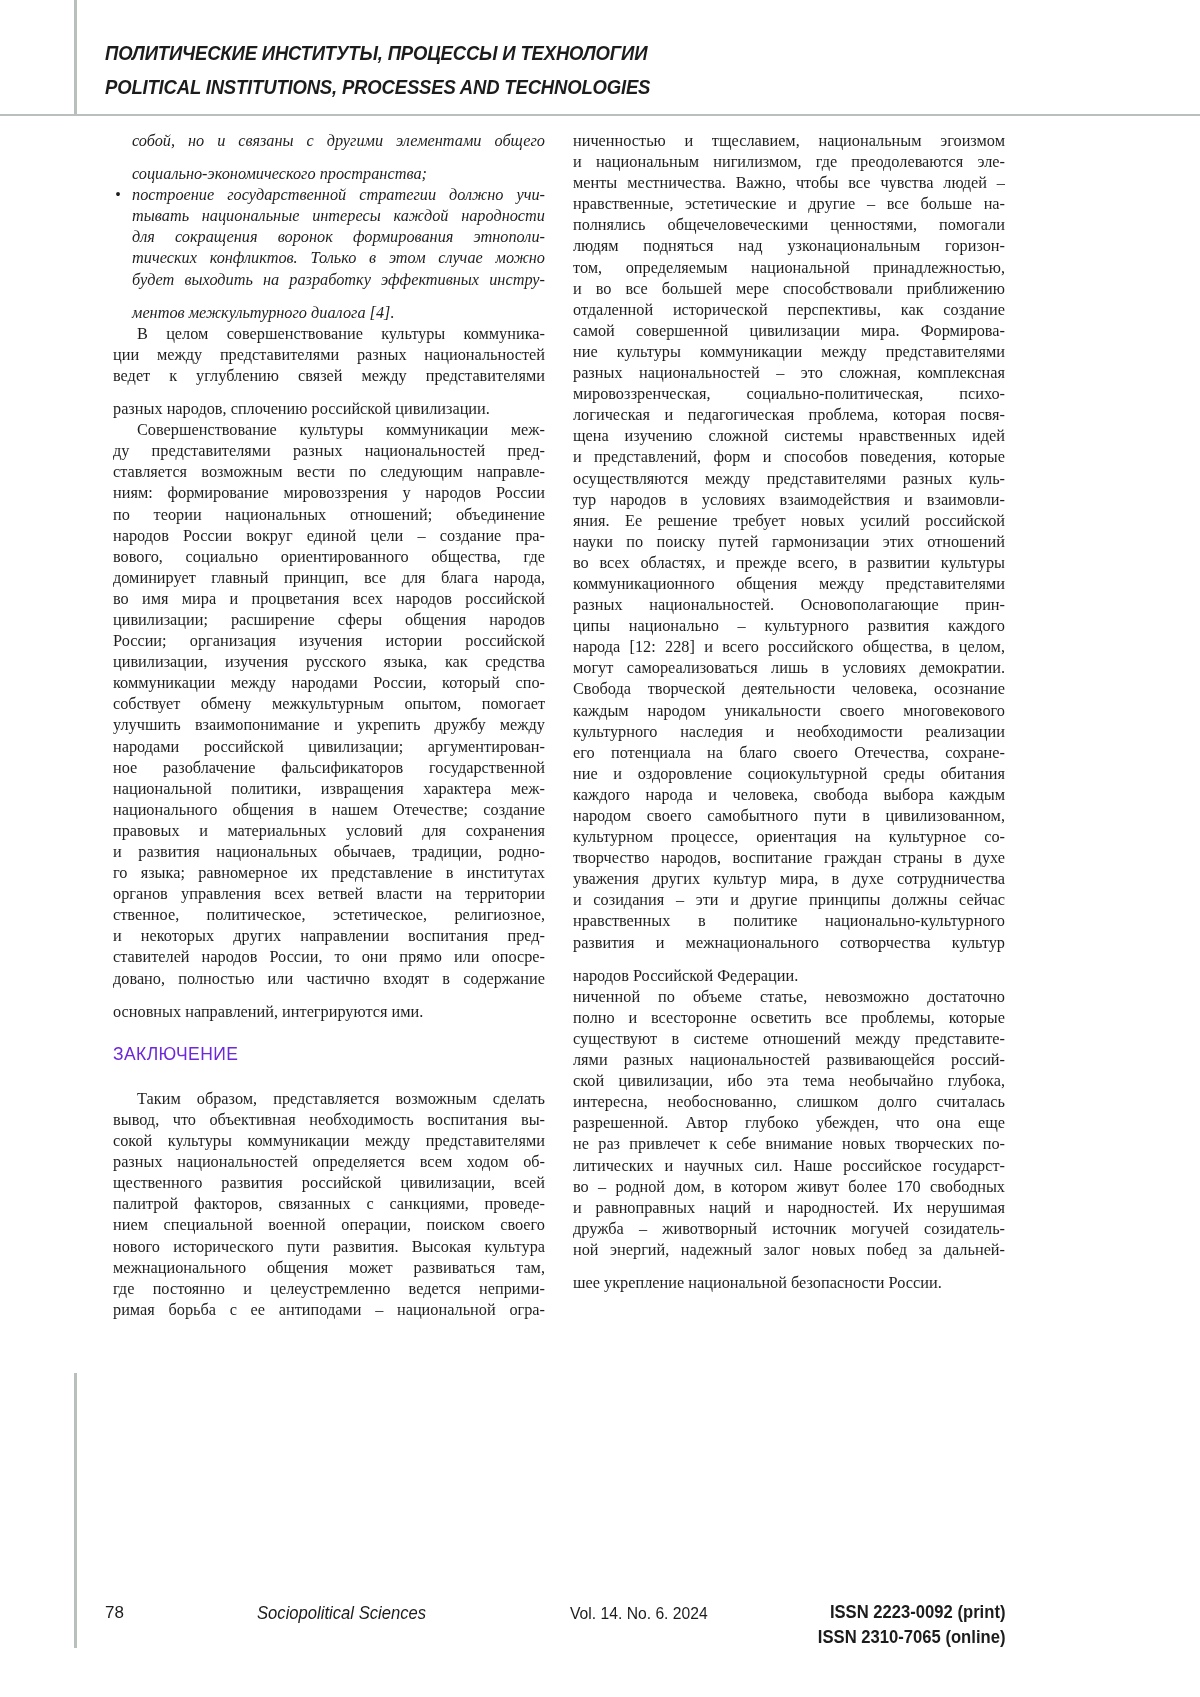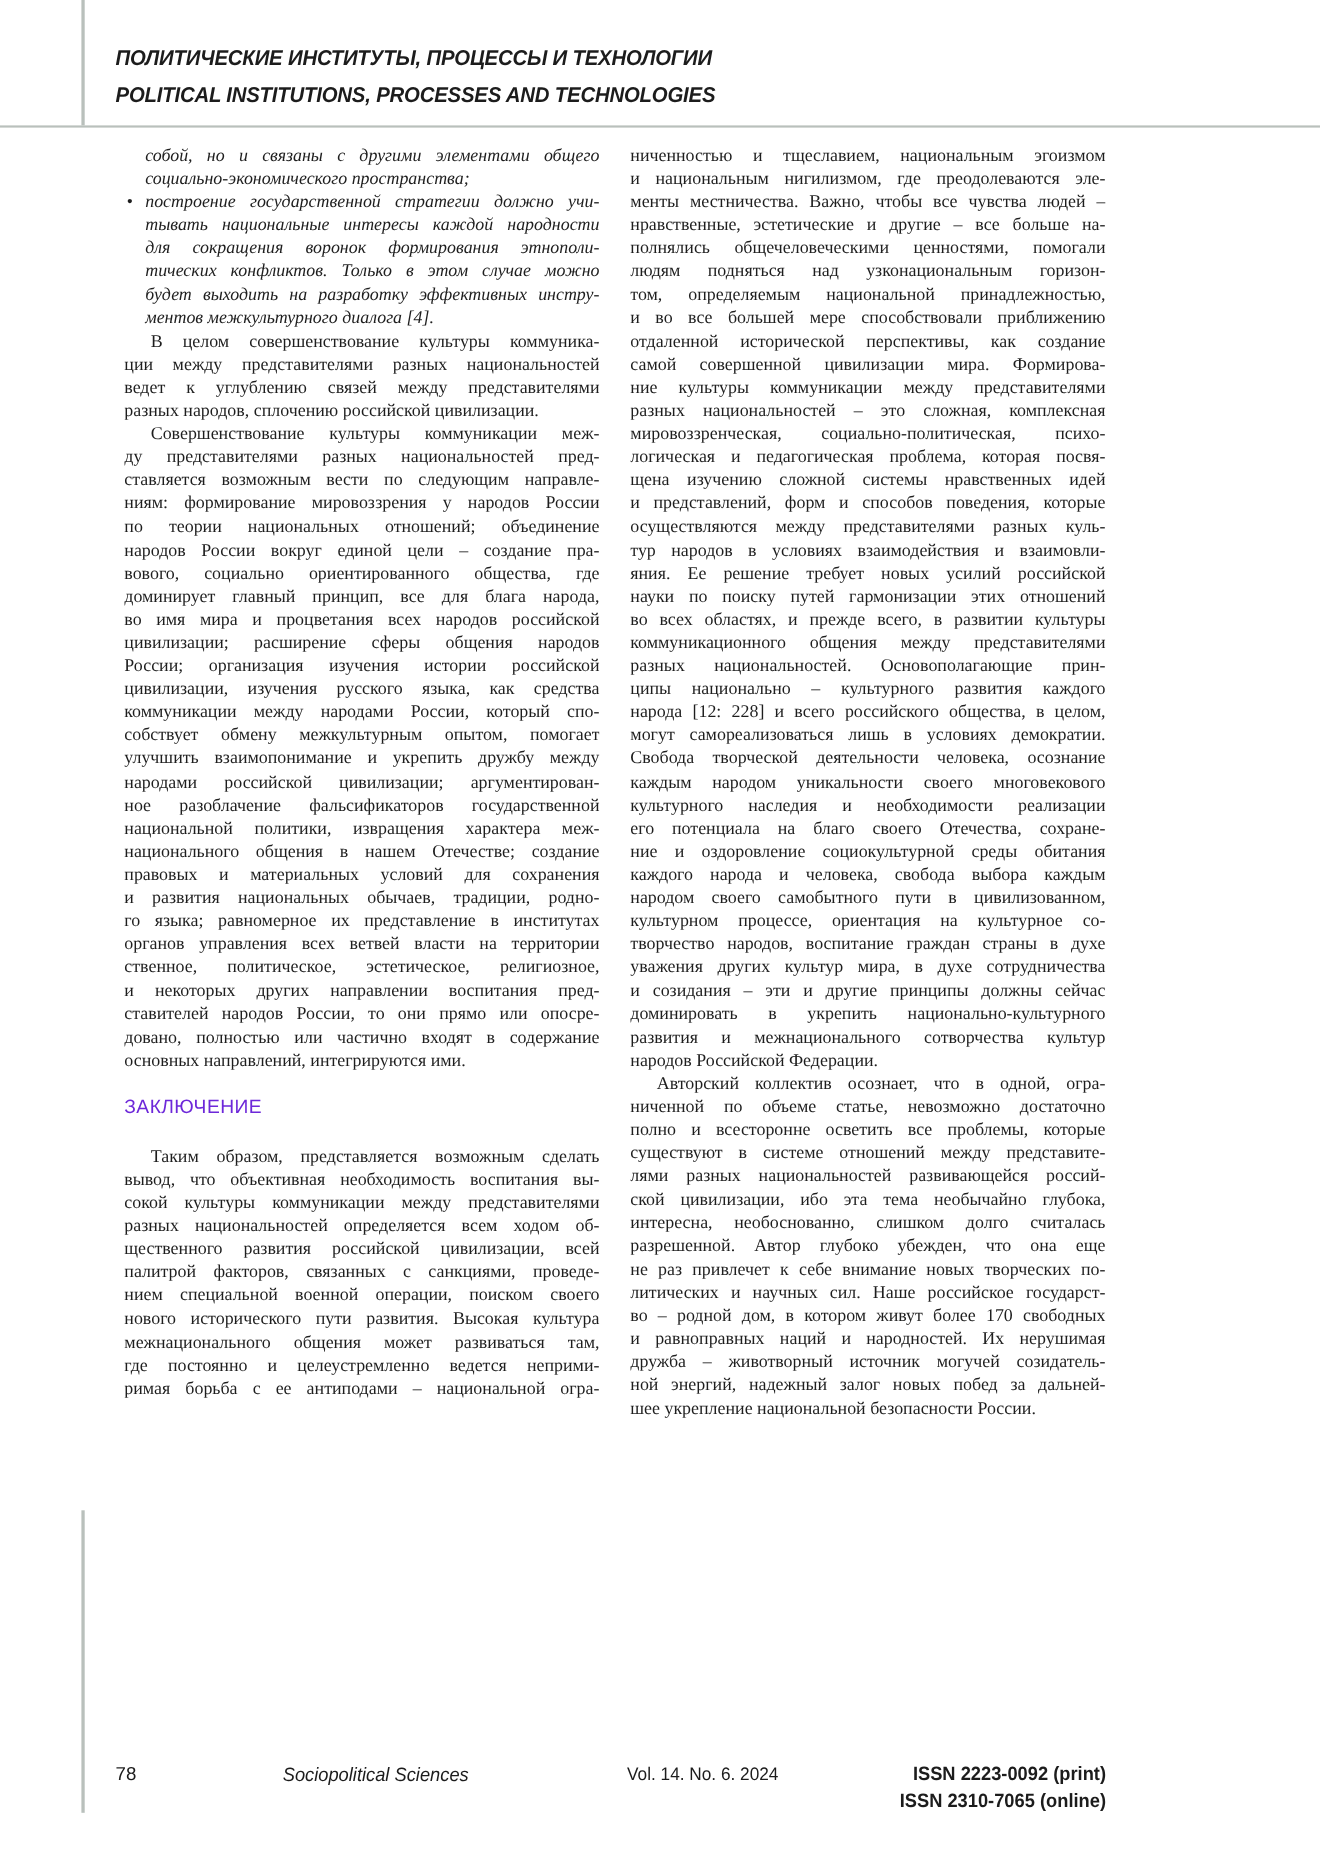--- a/index.html
+++ b/index.html
@@ -20,21 +20,21 @@
     transform:scaleX(.95); transform-origin:left top; white-space:nowrap;
   }
   
   .col{position:absolute; top:130px; width:432px; font-size:16.3px; line-height:21.1px;}
   .col-left{left:113px;}
   .col-right{left:573px;}
   .line{
     text-align:justify; text-align-last:justify;
     height:21.1px; overflow:hidden; white-space:normal;
   }
-  .line.last{text-align-last:left;}
+  .line.last{text-align-last:left;margin-top:12px;}
   .line.first{padding-left:24px;}
   .line.hang{padding-left:19px; position:relative;font-style:italic;}
   .dot{position:absolute; left:2px; top:0;}
   .heading{
     font-family:"Liberation Sans", sans-serif; font-size:17.5px; font-weight:400;
     letter-spacing:.4px; margin:22px 0 23px 0; color:#6d28d9;
   }
   
   .footer-item{position:absolute; font-family:"Liberation Sans", sans-serif; color:#1c1c1c;}
   .page-number{left:105px; top:1603px; font-size:17px;}
@@ -150,24 +150,23 @@
       <div class="line">каждым народом уникальности своего многовекового</div>
       <div class="line">культурного наследия и необходимости реализации</div>
       <div class="line">его потенциала на благо своего Отечества, сохране-</div>
       <div class="line">ние и оздоровление социокультурной среды обитания</div>
       <div class="line">каждого народа и человека, свобода выбора каждым</div>
       <div class="line">народом своего самобытного пути в цивилизованном,</div>
       <div class="line">культурном процессе, ориентация на культурное со-</div>
       <div class="line">творчество народов, воспитание граждан страны в духе</div>
       <div class="line">уважения других культур мира, в духе сотрудничества</div>
       <div class="line">и созидания – эти и другие принципы должны сейчас</div>
-      <div class="line">доминировать в укрепить национально-культурного</div>
+      <div class="line">нравственных в политике национально-культурного</div>
       <div class="line">развития и межнационального сотворчества культур</div>
       <div class="line last">народов Российской Федерации.</div>
-      <div class="line first">Авторский коллектив осознает, что в одной, огра-</div>
       <div class="line">ниченной по объеме статье, невозможно достаточно</div>
       <div class="line">полно и всесторонне осветить все проблемы, которые</div>
       <div class="line">существуют в системе отношений между представите-</div>
       <div class="line">лями разных национальностей развивающейся россий-</div>
       <div class="line">ской цивилизации, ибо эта тема необычайно глубока,</div>
       <div class="line">интересна, необоснованно, слишком долго считалась</div>
       <div class="line">разрешенной. Автор глубоко убежден, что она еще</div>
       <div class="line">не раз привлечет к себе внимание новых творческих по-</div>
       <div class="line">литических и научных сил. Наше российское государст-</div>
       <div class="line">во – родной дом, в котором живут более 170 свободных</div>

